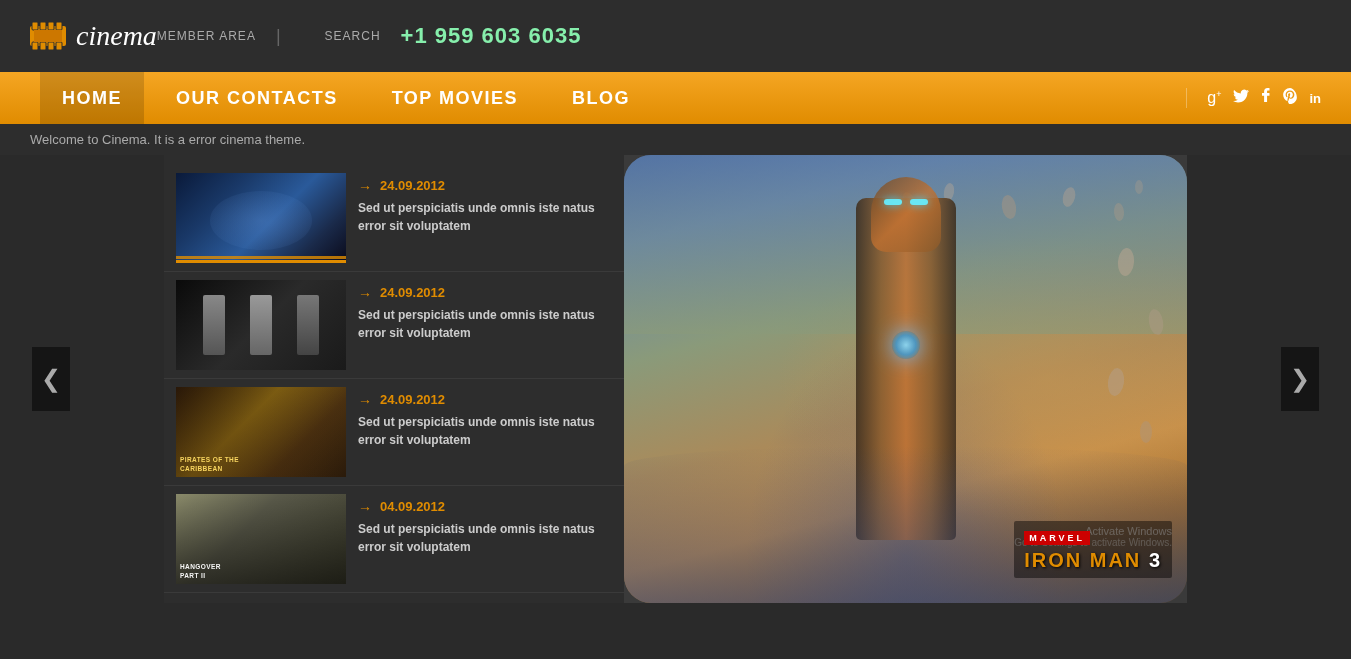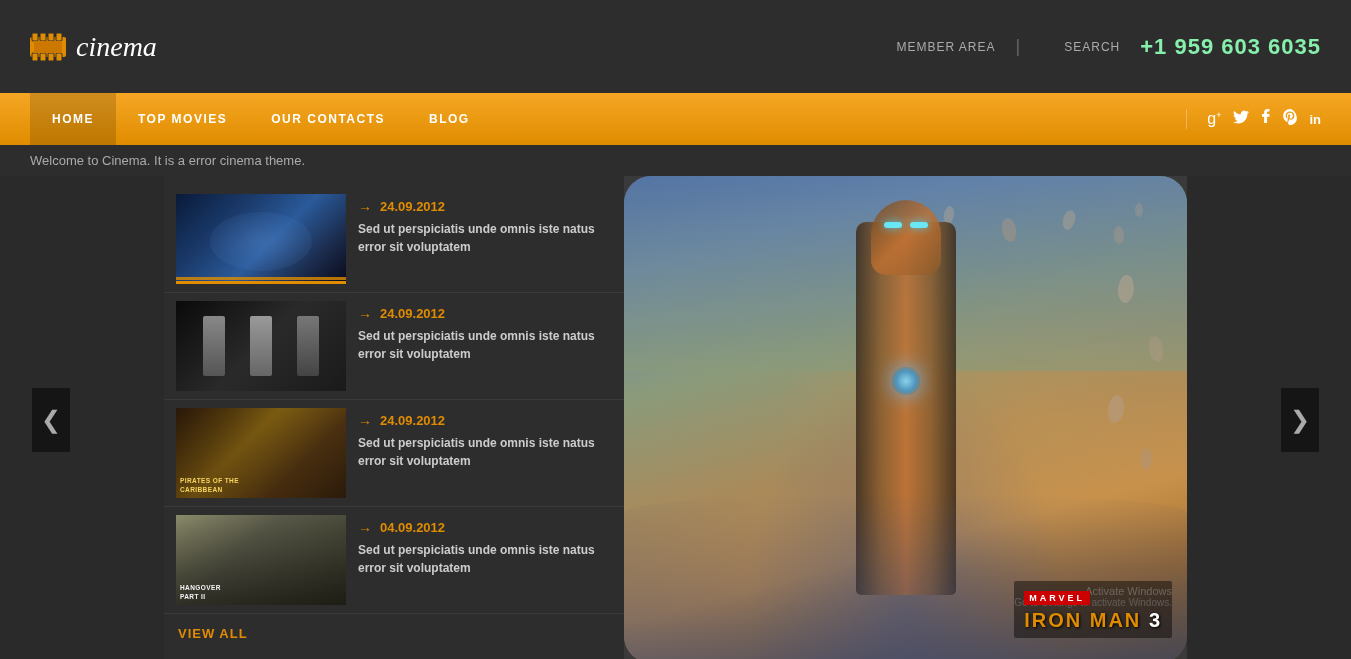--- a/index.html
+++ b/index.html
@@ -3,23 +3,22 @@
   <meta charset="utf-8">
   <style>
     * { margin: 0; padding: 0; box-sizing: border-box; }
     body { font-family: Arial, sans-serif; background: #2a2a2a; color: #fff; width: 1351px; overflow-x: hidden; }
 
     
     .header {
       background: #2d2d2d;
       display: flex;
       align-items: center;
-      justify-content: space-between;
       padding: 16px 30px;
-      height: 93px;
+      height: 72px;
     }
     .logo {
       display: flex;
       align-items: center;
       gap: 10px;
     }
     .logo-text {
       font-size: 28px;
       font-style: italic;
       color: #fff;
@@ -56,29 +55,30 @@
     }
     .nav-items {
       display: flex;
       align-items: center;
       gap: 0;
       flex: 1;
     }
     .nav-item {
       color: #fff;
       text-decoration: none;
-      font-size: 12px;
+      font-size: 18px;
       font-weight: bold;
       letter-spacing: 1.5px;
       text-transform: uppercase;
       padding: 0 22px;
       height: 52px;
       display: flex;
       align-items: center;
       cursor: pointer;
+      margin-left: 10px;
     }
     .nav-item.active {
       background: rgba(0,0,0,0.15);
       color: #fff;
     }
     .nav-social {
       display: flex;
       align-items: center;
       gap: 12px;
       margin-left: auto;
@@ -238,22 +238,22 @@
     <span style="cursor:pointer;">MEMBER AREA</span>
     <span class="header-divider">|</span>
     <span style="cursor:pointer;margin-left:23px;">SEARCH</span>
     <span class="header-phone">+1 959 603 6035</span>
   </div>
 </div>
 
 <nav class="nav">
   <div class="nav-items">
     <a class="nav-item active">HOME</a>
+    <a class="nav-item">OUR CONTACTS</a>
     <a class="nav-item">TOP MOVIES</a>
-    <a class="nav-item">OUR CONTACTS</a>
     <a class="nav-item">BLOG</a>
   </div>
   <div class="nav-social">
     <span class="social-icon">g<sup style="font-size:9px">+</sup></span>
     <span class="social-icon">
       <svg width="16" height="14" viewBox="0 0 24 20">
           <path fill="#fff" d="M23.954 2.569a10 10 0 01-2.825.775 4.958 4.958 0 002.163-2.723 9.99 9.99 0 01-3.127 1.195 4.92 4.92 0 00-8.384 4.482C7.69 6.095 4.067 4.13 1.64 1.162a4.822 4.822 0 00-.666 2.475c0 1.71.87 3.213 2.188 4.096a4.904 4.904 0 01-2.228-.616v.061a4.923 4.923 0 003.946 4.827 4.996 4.996 0 01-2.212.085 4.937 4.937 0 004.604 3.417 9.868 9.868 0 01-6.102 2.105c-.39 0-.779-.023-1.17-.067a13.995 13.995 0 007.557 2.209c9.054 0 13.999-7.496 13.999-13.986 0-.209 0-.42-.015-.63a9.936 9.936 0 002.46-2.548l-.047-.02z"></path>
         </svg>
     </span>
     <span class="social-icon">
@@ -339,21 +339,20 @@
         </div>
         <div class="movie-text-col">
           <div class="movie-date">
             <span class="arrow-icon">→</span>
             <span>04.09.2012</span>
           </div>
           <div class="movie-desc">Sed ut perspiciatis unde omnis iste natus error sit voluptatem</div>
         </div>
       </div>
 
-      <div class="view-all">VIEW ALL</div>
     </div>
 
     <div class="slider-area">
       <div class="scene-recreation"></div>
       <div class="scene-overlay"></div>
 
       <div style="position:absolute;top:0;left:0;right:0;height:40%;background:linear-gradient(to bottom,#5a7aaa,#8a9a7a);opacity:0.6;"></div>
 
       <div style="position:absolute;top:5%;right:5%;opacity:0.65;">
         <svg width="280" height="120" viewBox="0 0 280 120">

